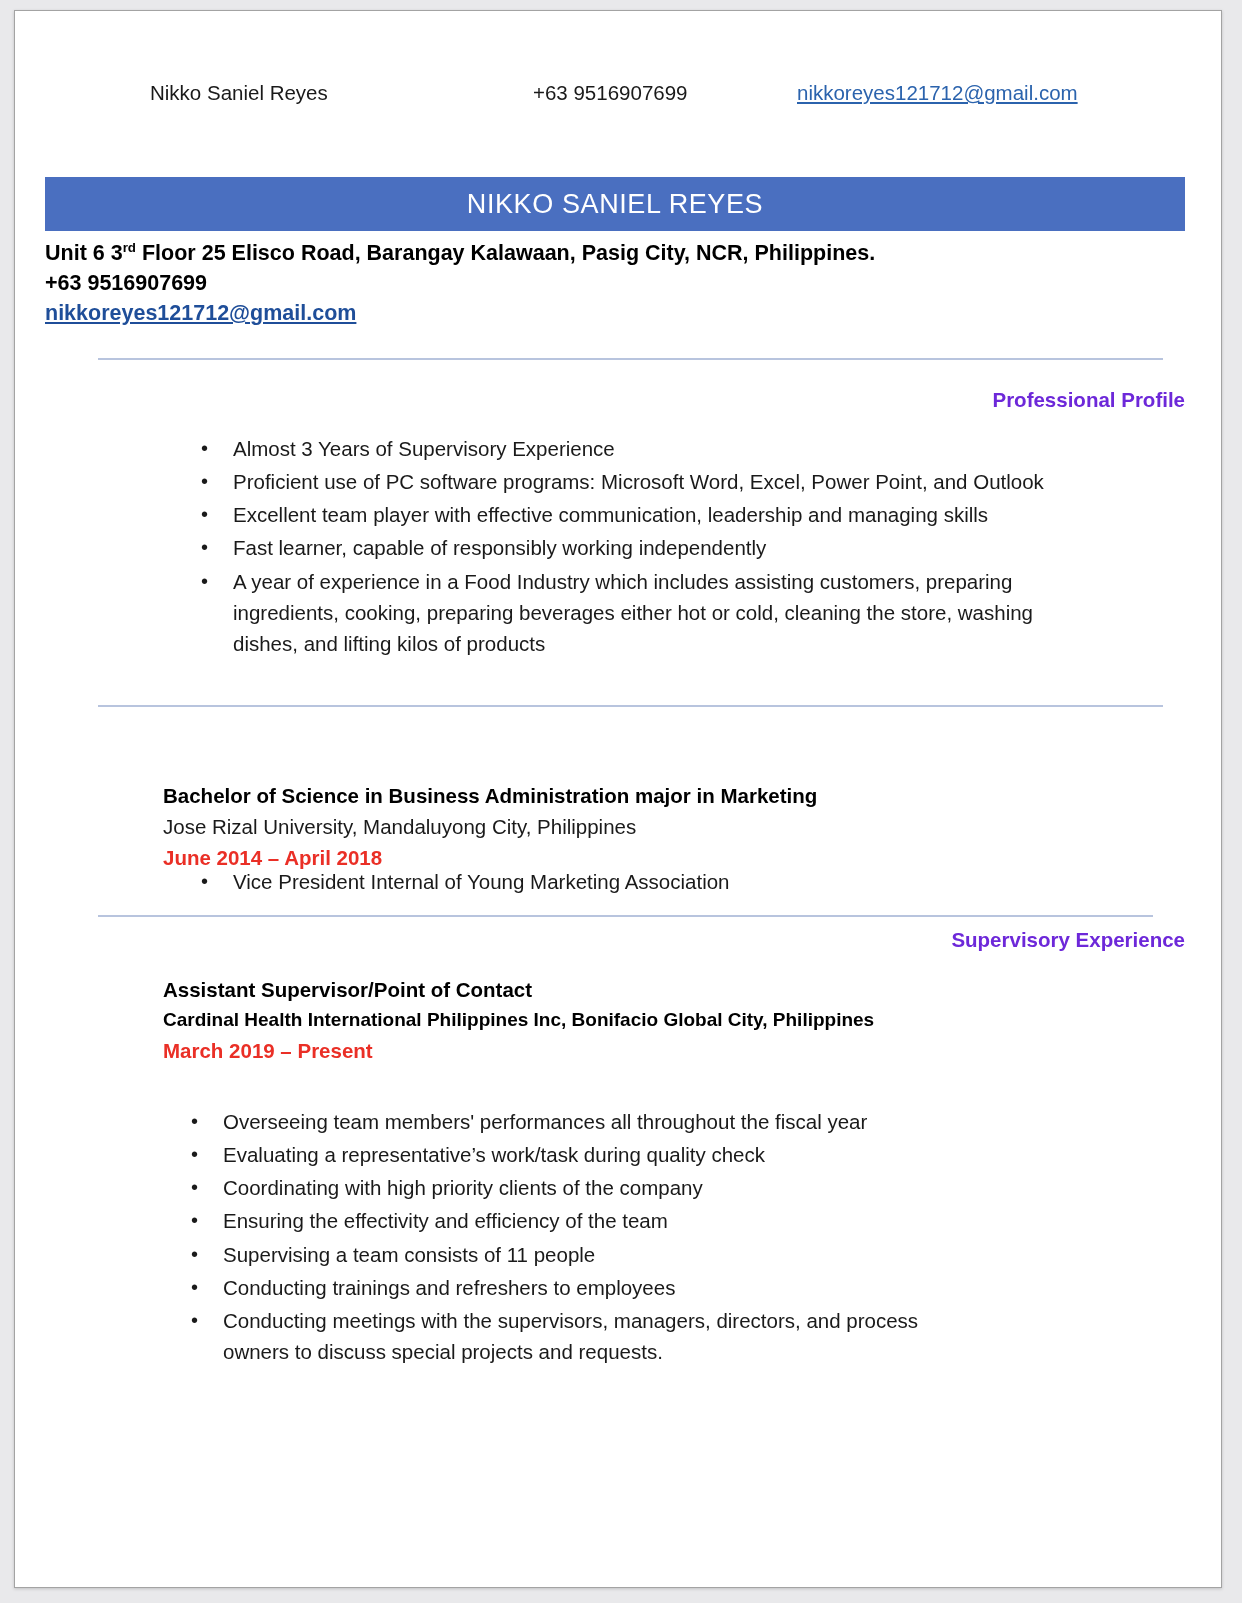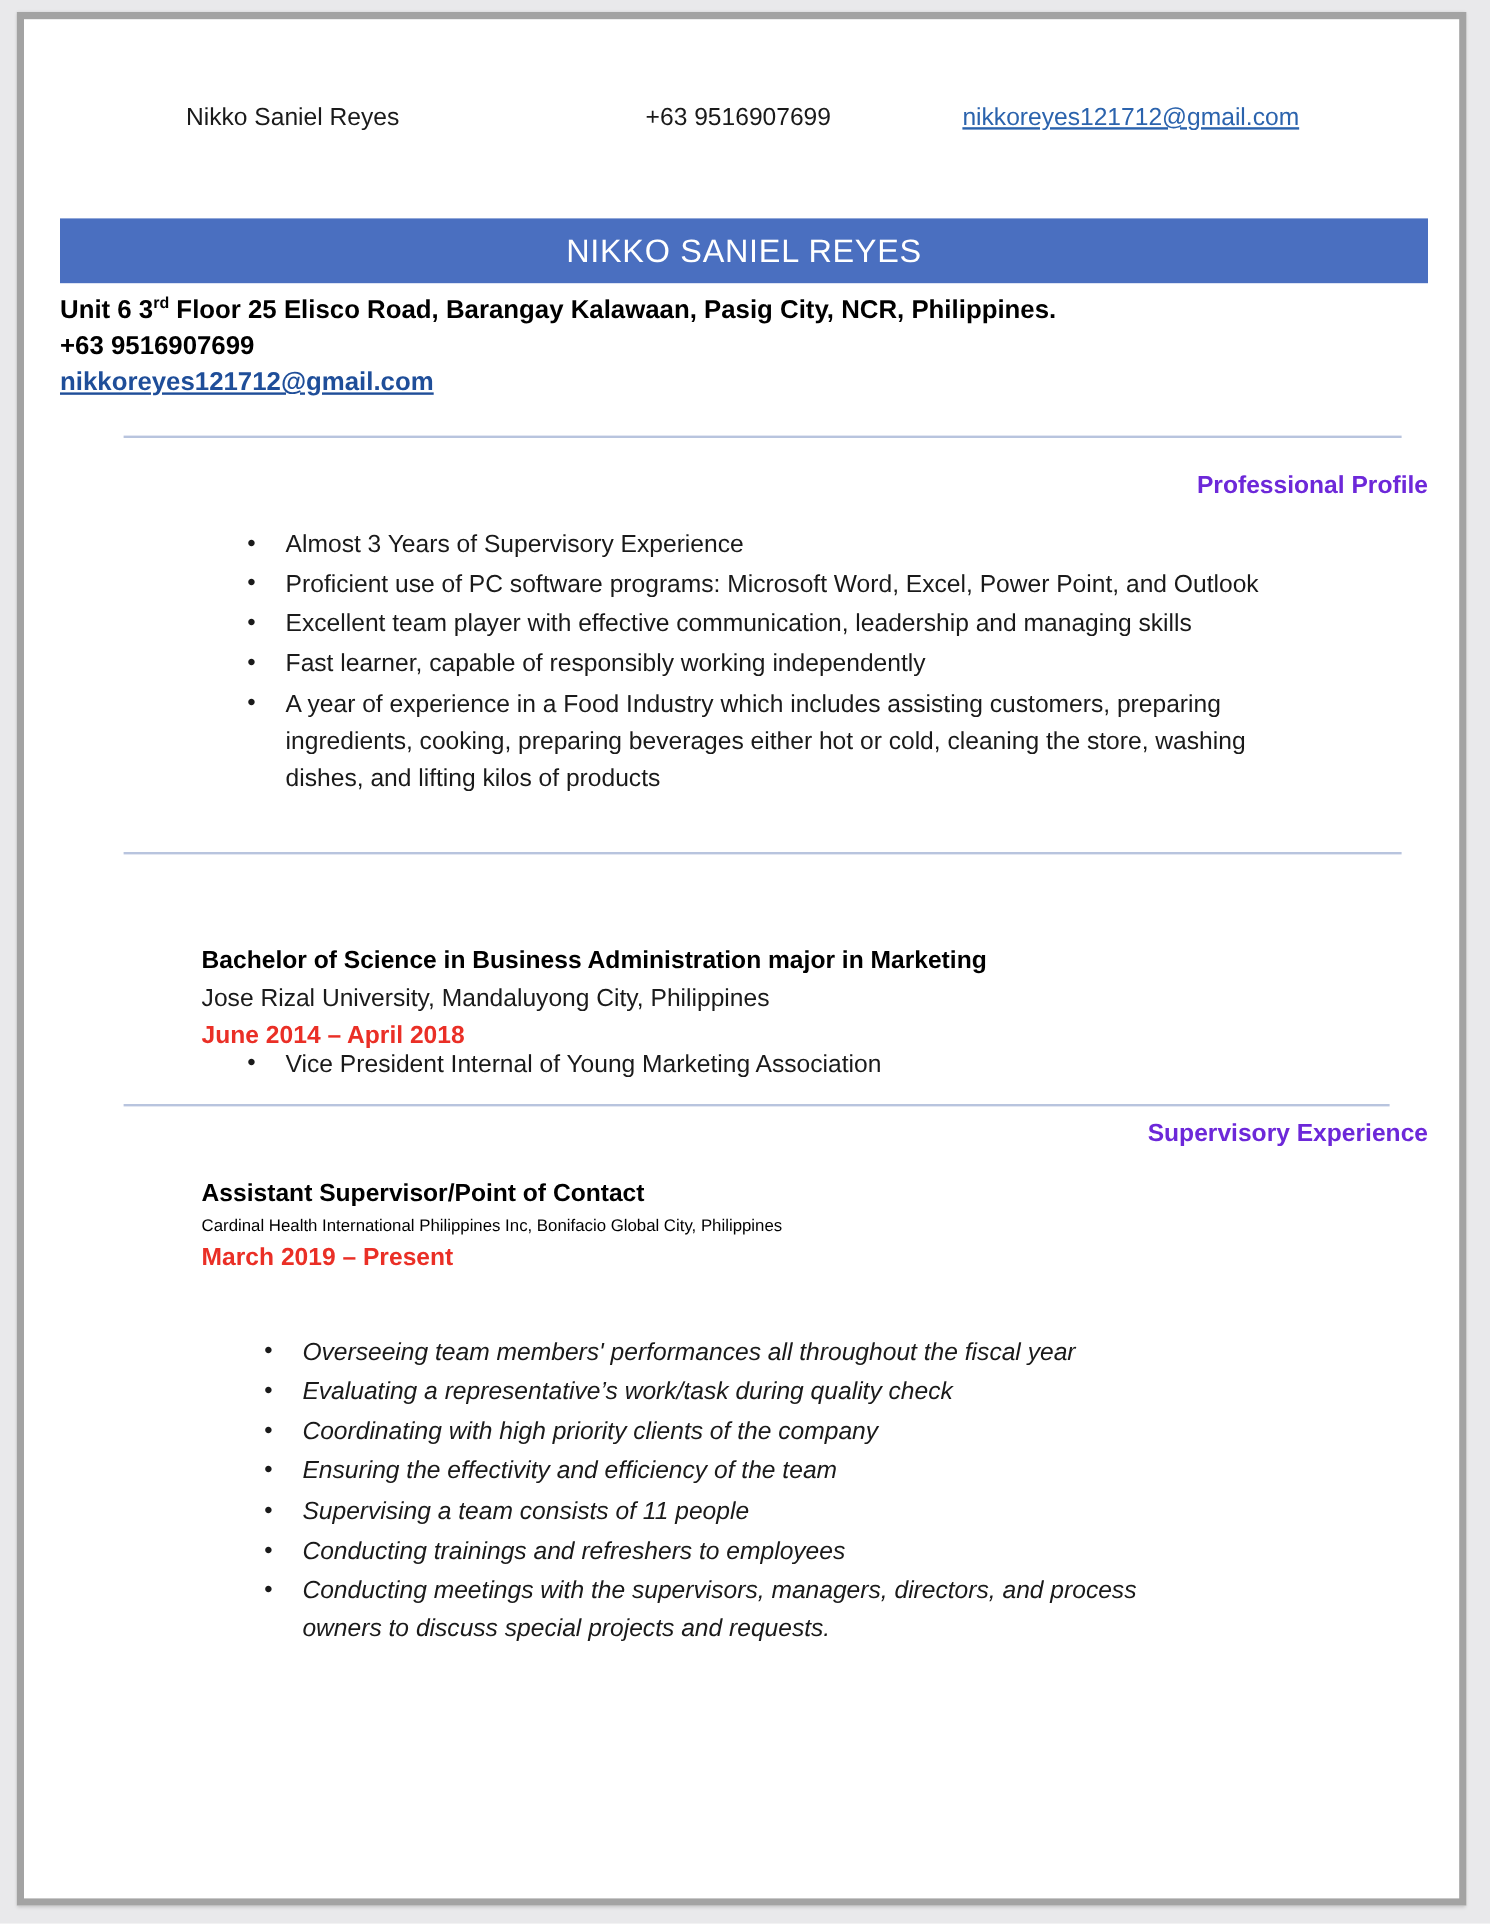--- a/index.html
+++ b/index.html
@@ -14,21 +14,21 @@
     overflow: hidden;
   }
 
   .page {
     position: absolute;
     left: 14px;
     top: 10px;
     width: 1208px;
     height: 1578px;
     background: #ffffff;
-    border: 6px solid #a3a3a3;
+    border: 1px solid #a3a3a3;
     box-shadow: 0 1px 3px rgba(0,0,0,0.18);
     box-sizing: border-box;
     overflow: hidden;
   }
 
   
   .doc-header {
     position: absolute;
     left: 0;
     top: 70px;
@@ -163,24 +163,23 @@
     left: 186px;
     top: 422px;
     width: 880px;
   }
   .list-education {
     left: 186px;
     top: 855px;
     width: 880px;
   }
   .list-experience {
-    left: 200px;
+    left: 176px;
     top: 1095px;
     width: 790px;
-    font-style: italic;
   }
 
   
   .entry {
     position: absolute;
     left: 148px;
     width: 1000px;
   }
   .entry-education { top: 769px; }
   .entry-experience { top: 963px; }
@@ -190,22 +189,22 @@
     font-weight: bold;
     color: #000000;
     line-height: 1.52;
   }
   .entry-org {
     font-size: 20.5px;
     color: #1a1a1a;
     line-height: 1.52;
   }
   .entry-org-bold {
-    font-size: 14px;
-    font-weight: normal;
+    font-size: 19px;
+    font-weight: bold;
     color: #000000;
     line-height: 1.58;
   }
   .entry-dates {
     font-size: 20.5px;
     font-weight: bold;
     color: #ea2f26;
     line-height: 1.52;
   }
 </style>

